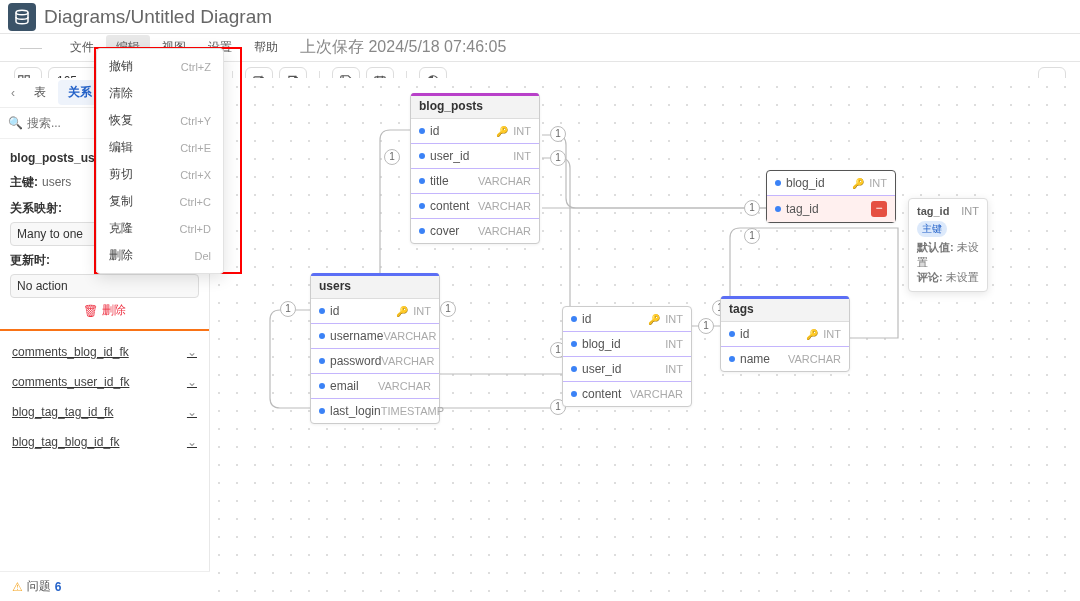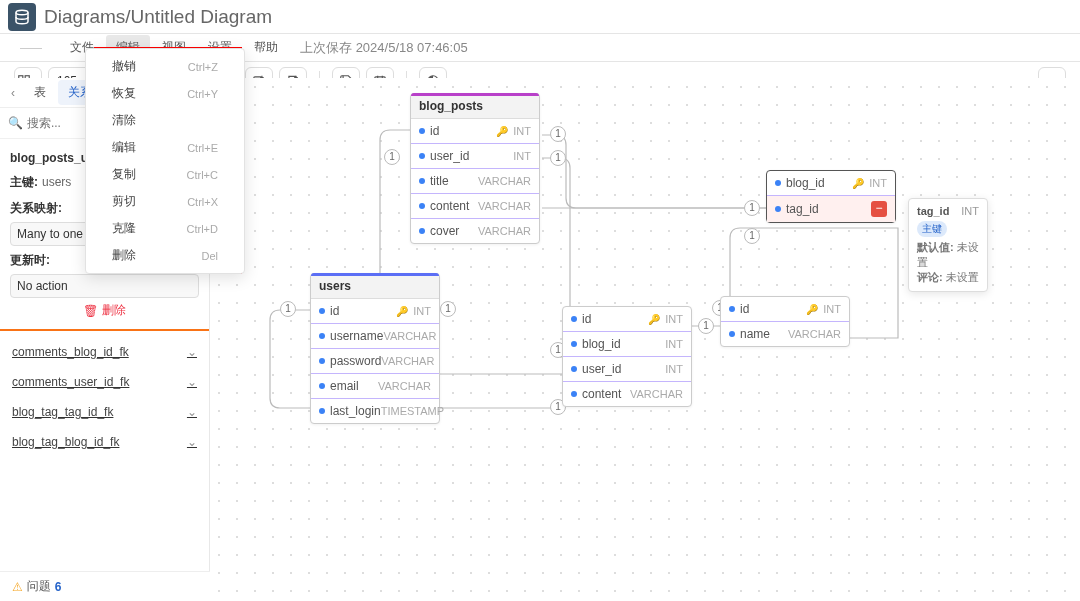--- a/index.html
+++ b/index.html
@@ -6,42 +6,42 @@
 body { font-family: -apple-system, "Segoe UI", Arial, sans-serif; font-size: 12px; color: #333; background: #fff; width: 1080px; height: 601px; overflow: hidden; position: relative; }
 
 
 .header { height: 34px; display: flex; align-items: center; padding: 0 8px; border-bottom: 1px solid #e5e5e5; }
 .logo { width: 28px; height: 28px; background: #3b5368; border-radius: 4px; display: flex; align-items: center; justify-content: center; color: #fff; margin-right: 8px; }
 .logo svg { width: 18px; height: 18px; }
 .breadcrumb { color: #666; font-size: 19px; }
 .menu-bar { height: 28px; display: flex; align-items: center; padding: 0 60px 0 60px; border-bottom: 1px solid #e5e5e5; gap: 2px; position: relative; }
 .menu-item { padding: 4px 10px; cursor: pointer; color: #555; border-radius: 3px; }
 .menu-item.active { background: #e8e8e8; }
-.save-status { margin-left: 10px; color: #888; font-size: 13px; text-align: right; }
+.save-status { margin-left: 10px; color: #888; font-size: 16px; text-align: right; }
 .menu-bar::before { content: ""; position: absolute; left: 20px; top: 50%; width: 22px; height: 1px; background: #ccc; }
 
 
 .toolbar { height: 38px; display: flex; align-items: center; padding: 0 14px; border-bottom: 1px solid #e5e5e5; gap: 6px; position: relative; }
 .tb-btn { width: 28px; height: 28px; border: 1px solid #ddd; border-radius: 6px; display: flex; align-items: center; justify-content: center; cursor: pointer; color: #555; background: #fff; }
 .tb-zoom { display: flex; align-items: center; border: 1px solid #ddd; border-radius: 6px; height: 28px; }
 .tb-zoom span { padding: 0 8px; }
 .tb-sep { width: 1px; height: 20px; background: #e0e0e0; margin: 0 6px; }
 .tb-right-collapse { position: absolute; right: 14px; }
 
 
-.dropdown { position: absolute; left: 85px; top: 48px; width: 160px; background: #fff; border: 1px solid #e2e2e2; border-radius: 4px; box-shadow: 0 4px 16px rgba(0,0,0,0.12); z-index: 100; padding: 4px 14px; }
+.dropdown { position: absolute; left: 96px; top: 48px; width: 128px; background: #fff; border: 1px solid #e2e2e2; border-radius: 4px; box-shadow: 0 4px 16px rgba(0,0,0,0.12); z-index: 100; padding: 4px 0; }
 .dropdown-row { display: flex; justify-content: space-between; align-items: center; padding: 5px 12px; cursor: pointer; font-size: 12px; color: #444; }
 .dropdown-row .shortcut { color: #aaa; font-size: 11px; }
 .highlight-rect { position: absolute; left: 94px; top: 47px; width: 148px; height: 227px; border: 2px solid #f00; z-index: 99; pointer-events: none; }
 
 
 .sidebar { position: absolute; left: 0; top: 78px; width: 210px; bottom: 0; border-right: 1px solid #e8e8e8; background: #fff; display: flex; flex-direction: column; }
 .side-tabs { display: flex; align-items: center; height: 30px; border-bottom: 1px solid #eee; gap: 2px; padding: 0 4px; }
 .side-tab { padding: 4px 10px; cursor: pointer; border-radius: 4px; color: #555; }
-.side-tab.active { background: #eef3fb; color: #2563c9; font-weight: 400; }
+.side-tab.active { background: #eef3fb; color: #2563c9; font-weight: 700; }
 .side-tab-nav { width: 18px; text-align: center; color: #888; cursor: pointer; }
 .search { display: flex; align-items: center; padding: 4px 8px; border-bottom: 1px solid #f0f0f0; }
 .search input { border: none; outline: none; flex: 1; font-size: 12px; padding: 4px; color: #555; }
 .side-section { padding: 6px 10px 2px; font-size: 12px; color: #333; }
 .side-label { font-weight: 600; padding: 6px 0 3px; }
 .side-label .sublabel { font-weight: 400; color: #666; margin-left: 4px; }
 .side-select { width: 100%; border: 1px solid #ddd; border-radius: 4px; padding: 4px 6px; font-size: 12px; background: #f8f8f8; margin-top: 2px; }
 .danger-btn { color: #e34; font-size: 12px; cursor: pointer; padding: 4px 0; display: flex; align-items: center; gap: 4px; justify-content: center; }
 .fk-list { padding: 6px 0; border-top: 2px solid #f97316; margin-top: 4px; text-decoration: underline; }
 .fk-item { display: flex; justify-content: space-between; align-items: center; padding: 8px 12px; cursor: pointer; font-size: 12px; color: #444; }
@@ -108,38 +108,38 @@
 </div>
 
 <div class="highlight-rect"></div>
 
 <div class="dropdown" id="edit-dropdown">
     <div class="dropdown-row">
       <span>撤销</span>
       <span class="shortcut">Ctrl+Z</span>
     </div>
     <div class="dropdown-row">
+      <span>清除</span>
+      <span class="shortcut"></span>
+    </div>
+    <div class="dropdown-row">
       <span>恢复</span>
       <span class="shortcut">Ctrl+Y</span>
     </div>
     <div class="dropdown-row">
-      <span>清除</span>
-      <span class="shortcut"></span>
-    </div>
-    <div class="dropdown-row">
       <span>编辑</span>
       <span class="shortcut">Ctrl+E</span>
     </div>
     <div class="dropdown-row">
+      <span>剪切</span>
+      <span class="shortcut">Ctrl+X</span>
+    </div>
+    <div class="dropdown-row">
       <span>复制</span>
       <span class="shortcut">Ctrl+C</span>
-    </div>
-    <div class="dropdown-row">
-      <span>剪切</span>
-      <span class="shortcut">Ctrl+X</span>
     </div>
     <div class="dropdown-row">
       <span>克隆</span>
       <span class="shortcut">Ctrl+D</span>
     </div>
     <div class="dropdown-row">
       <span>删除</span>
       <span class="shortcut">Del</span>
     </div>
   </div>
@@ -392,20 +392,21 @@
         </span>
       </div>
       <div class="er-row highlight">
       <span class="fname"><span class="dot"></span>tag_id</span>
       <span style="display:flex;gap:4px;align-items:center">
           <span class="del-icon">−</span>
         </span>
       </div>
     </div>
   <div class="er-table t-tags" style="left:510px;top:218px" id="tbl-tags">
+      <div class="er-title">tags</div>
       <div class="er-row">
       <span class="fname"><span class="dot"></span>id</span>
       <span style="display:flex;gap:4px;align-items:center">
           <span class="key-icon">🔑</span>
           <span class="ftype">INT</span>
         </span>
       </div>
       <div class="er-row">
       <span class="fname"><span class="dot"></span>name</span>
       <span style="display:flex;gap:4px;align-items:center">

